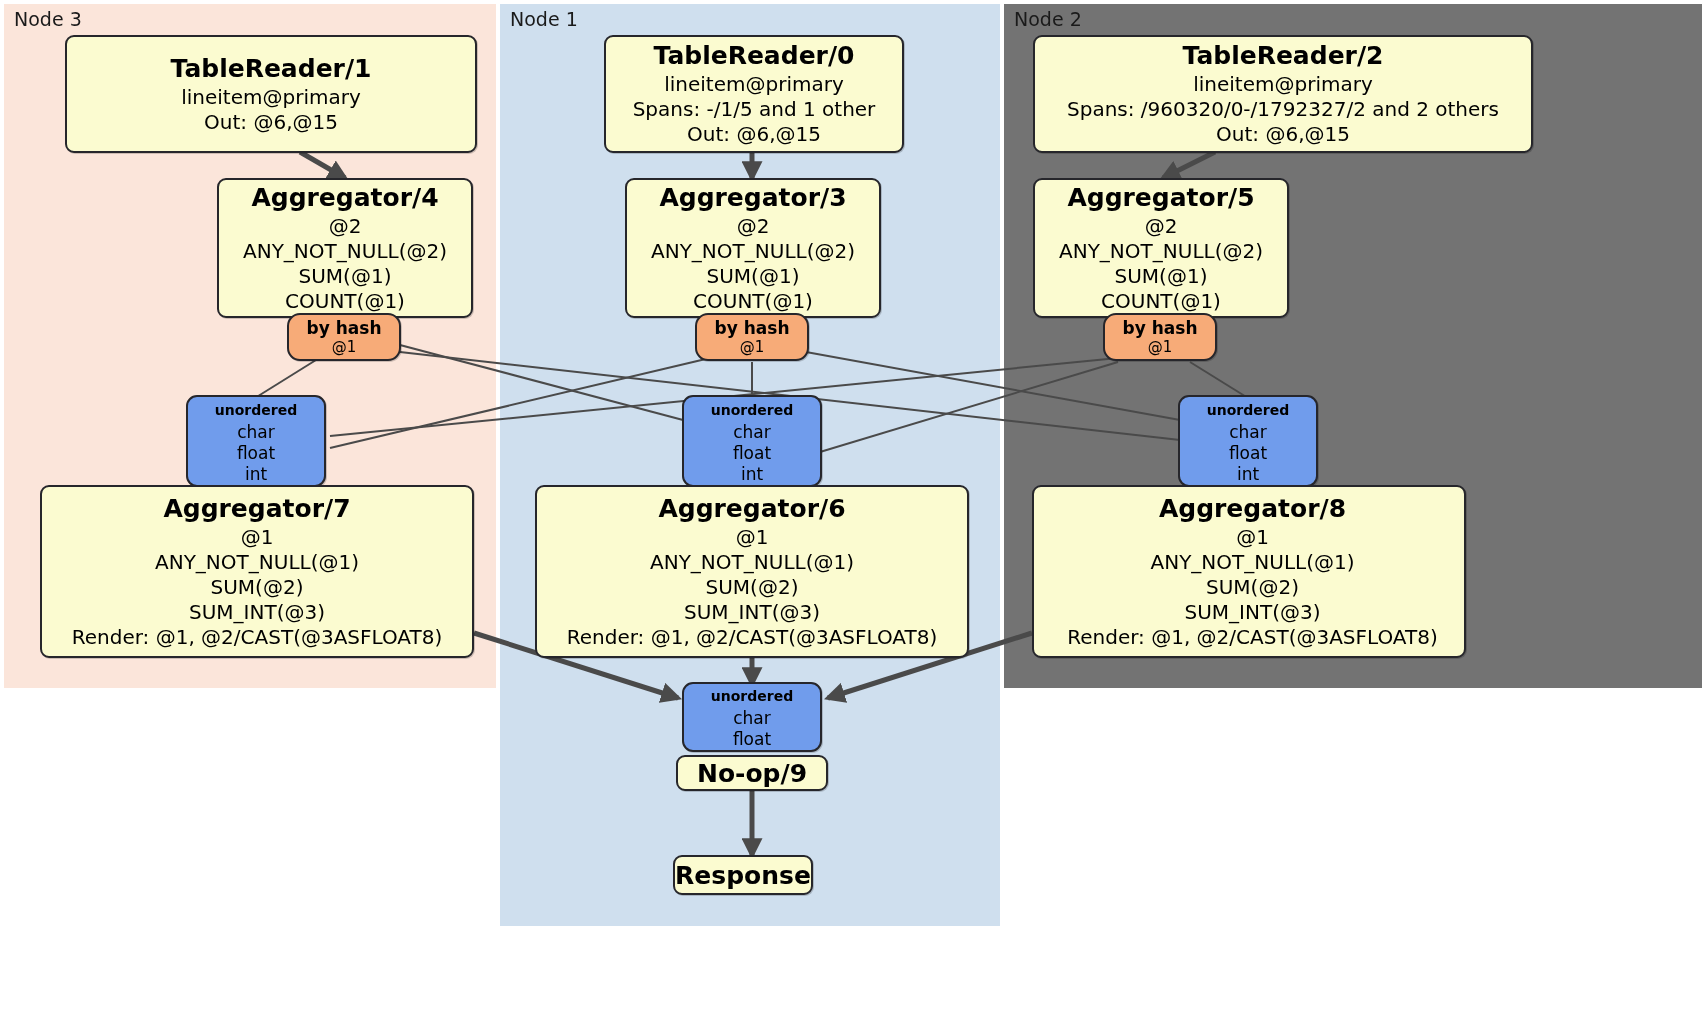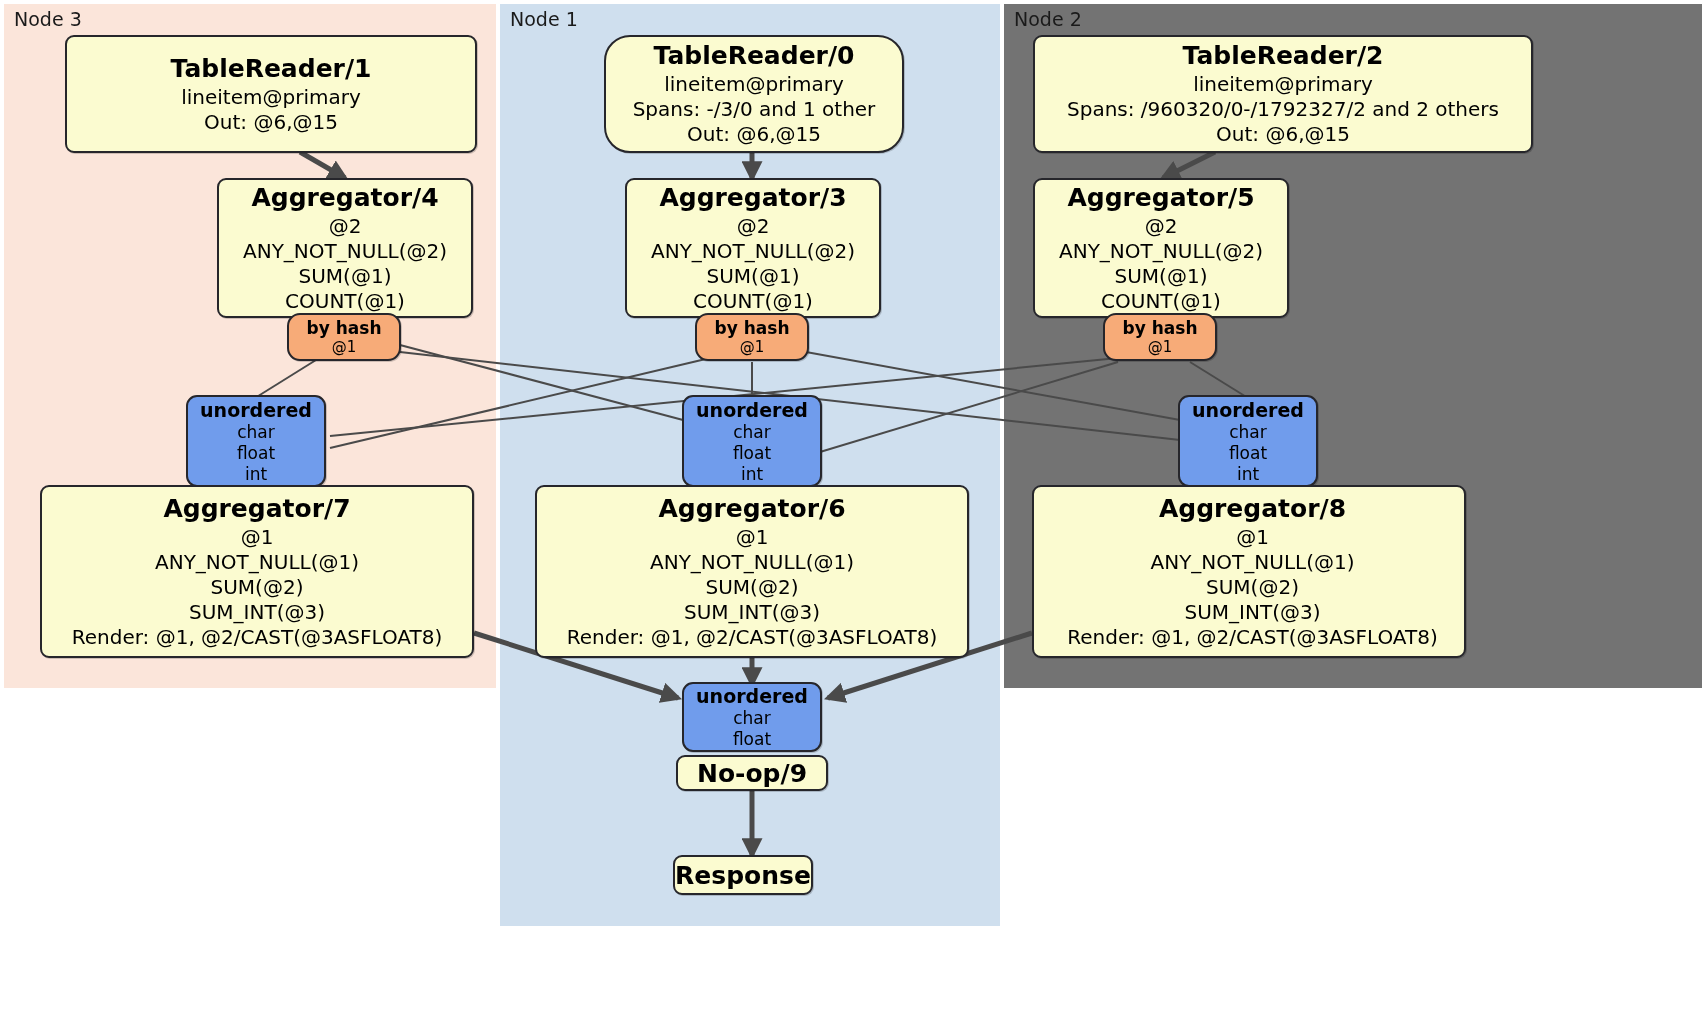--- a/index.html
+++ b/index.html
@@ -50,21 +50,21 @@
     box-shadow:1px 1px 0 rgba(0,0,0,.18);
   }
   .router .ttl{font-size:17px;line-height:20px;}
 
   .sync{
     background:#709cec;
     border-radius:11px;
     font-size:17px;line-height:21px;
     box-shadow:1px 1px 0 rgba(0,0,0,.18);
   }
-  .sync .ttl{font-size:19px;line-height:24px;text-align:center;}
+  .sync .ttl{font-size:14px;line-height:24px;text-align:center;}
 
   .small-proc{font-size:24px;line-height:28px;}
   .small-proc .ttl{font-size:25px;line-height:29px;margin:0;text-align:center;}
 </style>
 </head>
 <body>
 
 <div id="stage">
 
   <div class="panel" style="left:4px;top:4px;width:492px;height:684px;background:#fbe5da;">
@@ -111,24 +111,24 @@
 
     <path class="thick-edge" d="M 752 790 L 752 855" marker-end="url(#ar-thick)"></path>
   </svg>
 
   <div class="box proc" style="left:65px;top:35px;width:412px;height:118px;">
     <div class="ttl">TableReader/1</div>
     <div class="ln">lineitem@primary</div>
     <div class="ln">Out: @6,@15</div>
   </div>
 
-  <div class="box proc" style="left:604px;top:35px;width:300px;height:118px;border-radius:26px;">
+  <div class="box proc" style="left:604px;top:35px;width:300px;height:118px;">
     <div class="ttl">TableReader/0</div>
     <div class="ln">lineitem@primary</div>
-    <div class="ln">Spans: -/3/0 and 1 other</div>
+    <div class="ln">Spans: -/1/5 and 1 other</div>
     <div class="ln">Out: @6,@15</div>
   </div>
 
   <div class="box proc" style="left:1033px;top:35px;width:500px;height:118px;">
     <div class="ttl">TableReader/2</div>
     <div class="ln">lineitem@primary</div>
     <div class="ln">Spans: /960320/0-/1792327/2 and 2 others</div>
     <div class="ln">Out: @6,@15</div>
   </div>
 

